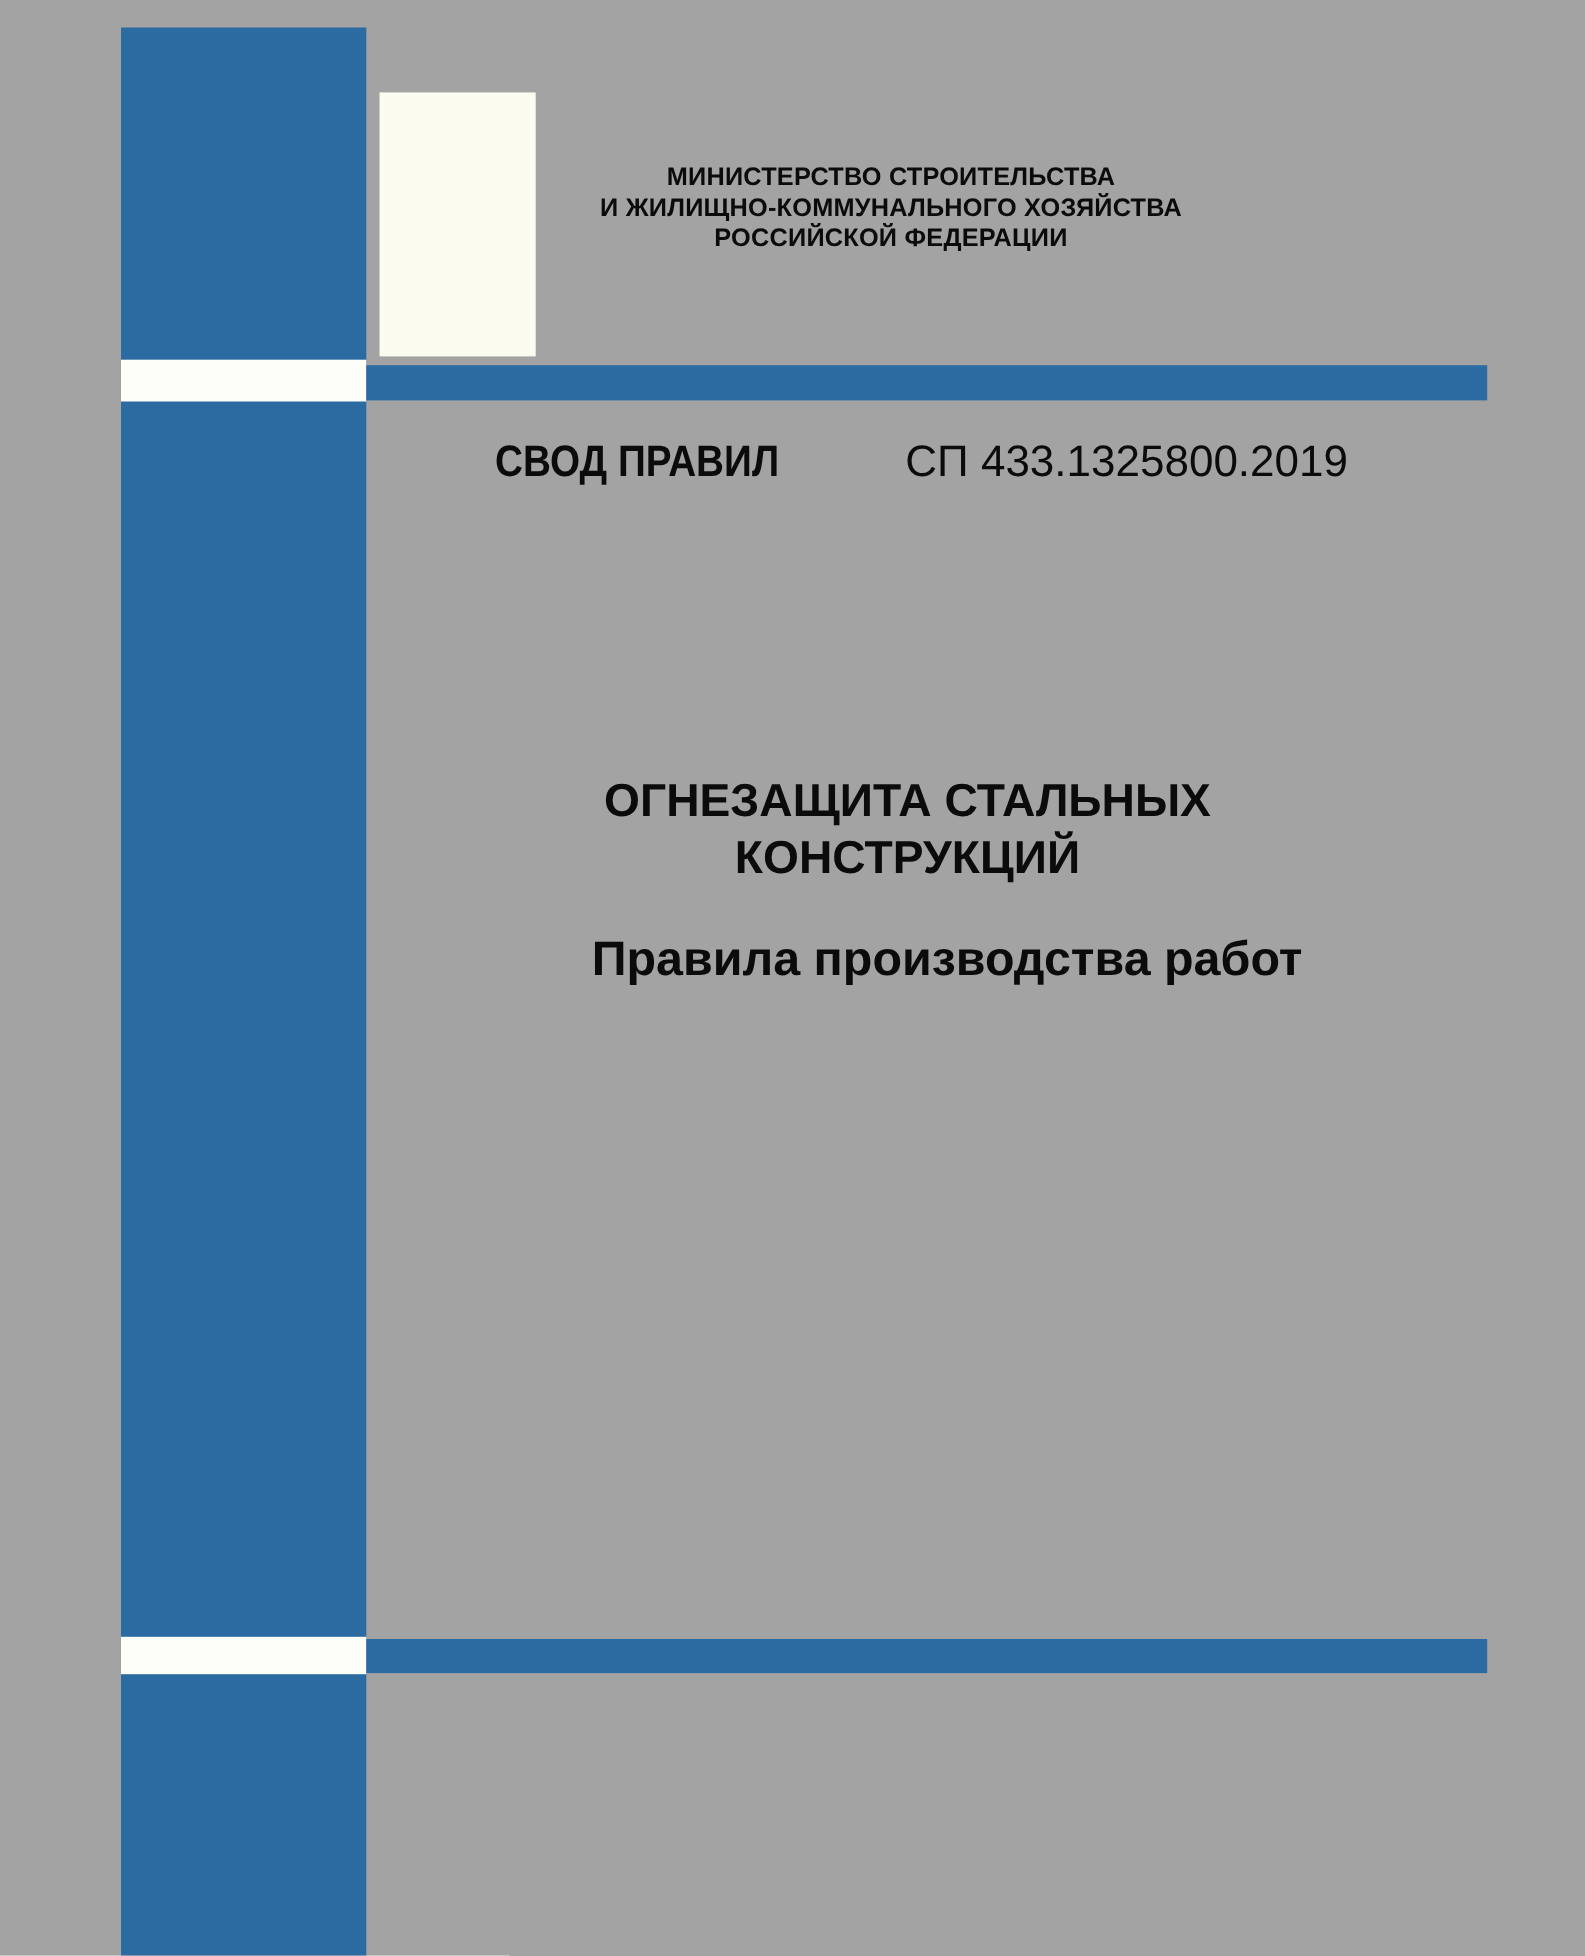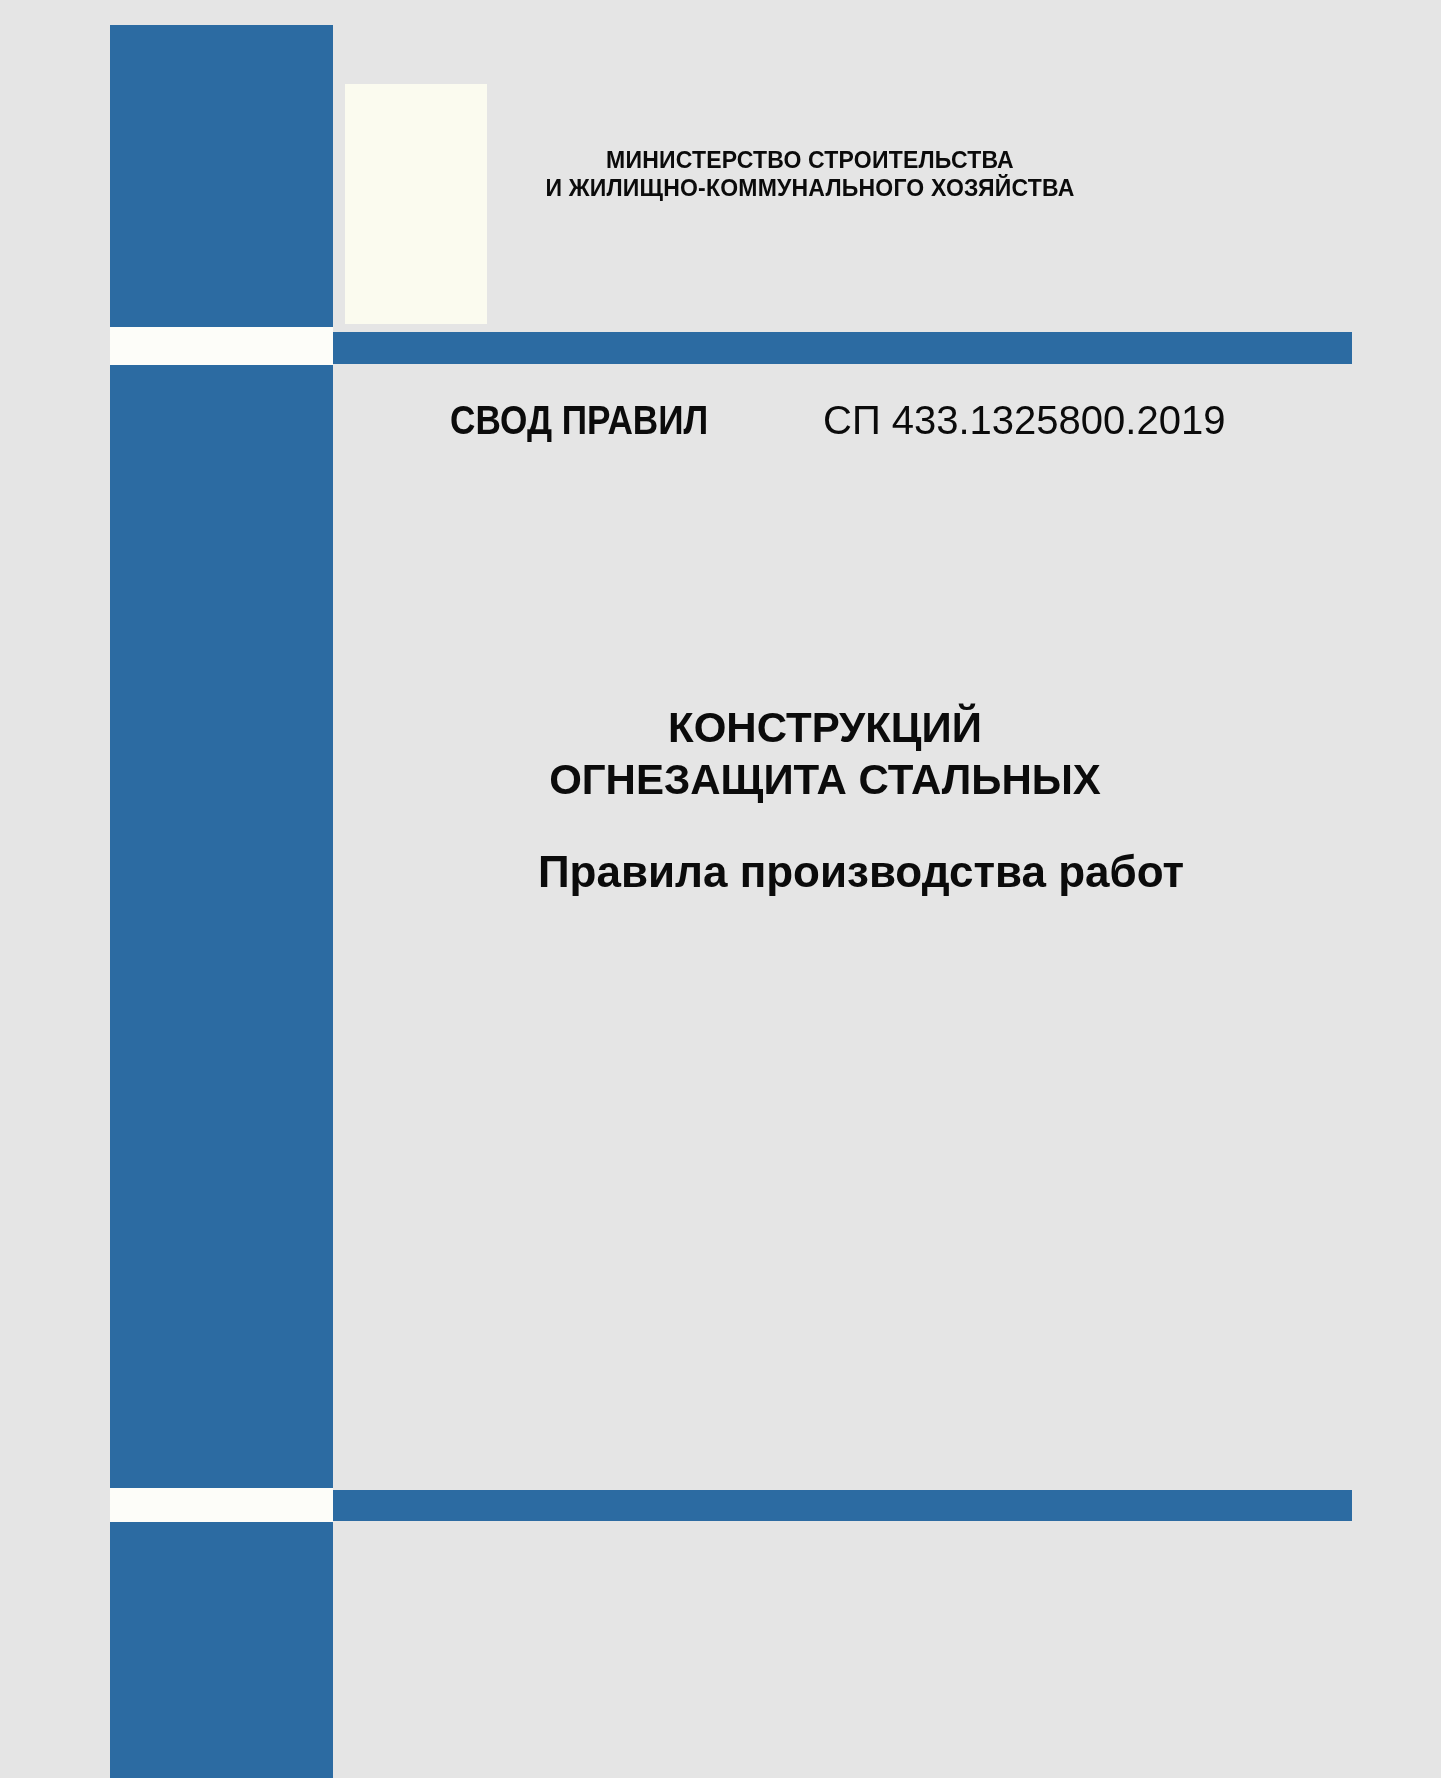--- a/index.html
+++ b/index.html
@@ -4,21 +4,21 @@
 <style>
   html, body {
     margin: 0;
     padding: 0;
     background: #ffffff;
   }
   .page {
     position: relative;
     width: 1441px;
     height: 1778px;
-    background: #e5e5e5;
+    background: #a3a3a3;
     overflow: hidden;
     font-family: "Liberation Sans", "DejaVu Sans", sans-serif;
     color: #0b0b0b;
   }
   .abs { position: absolute; }
 
   
   .left-column {
     left: 110px; top: 25px;
     width: 223px; height: 1753px;
@@ -102,25 +102,26 @@
   <div class="abs left-column"></div>
   <div class="abs column-gap-top"></div>
   <div class="abs column-gap-bottom"></div>
   <div class="abs bar-top"></div>
   <div class="abs bar-bottom"></div>
   <div class="abs cream-block"></div>
 
   <div class="abs ministry">
     <div>МИНИСТЕРСТВО СТРОИТЕЛЬСТВА</div>
     <div>И ЖИЛИЩНО-КОММУНАЛЬНОГО ХОЗЯЙСТВА</div>
+    <div>РОССИЙСКОЙ ФЕДЕРАЦИИ</div>
   </div>
 
   <div class="abs kind-label">СВОД ПРАВИЛ</div>
   <div class="abs doc-code">СП 433.1325800.2019</div>
 
   <div class="abs main-title">
+    <div>ОГНЕЗАЩИТА СТАЛЬНЫХ</div>
     <div>КОНСТРУКЦИЙ</div>
-    <div>ОГНЕЗАЩИТА СТАЛЬНЫХ</div>
   </div>
 
   <div class="abs subtitle">Правила производства работ</div>
 
 </div>
 
 </body></html>

